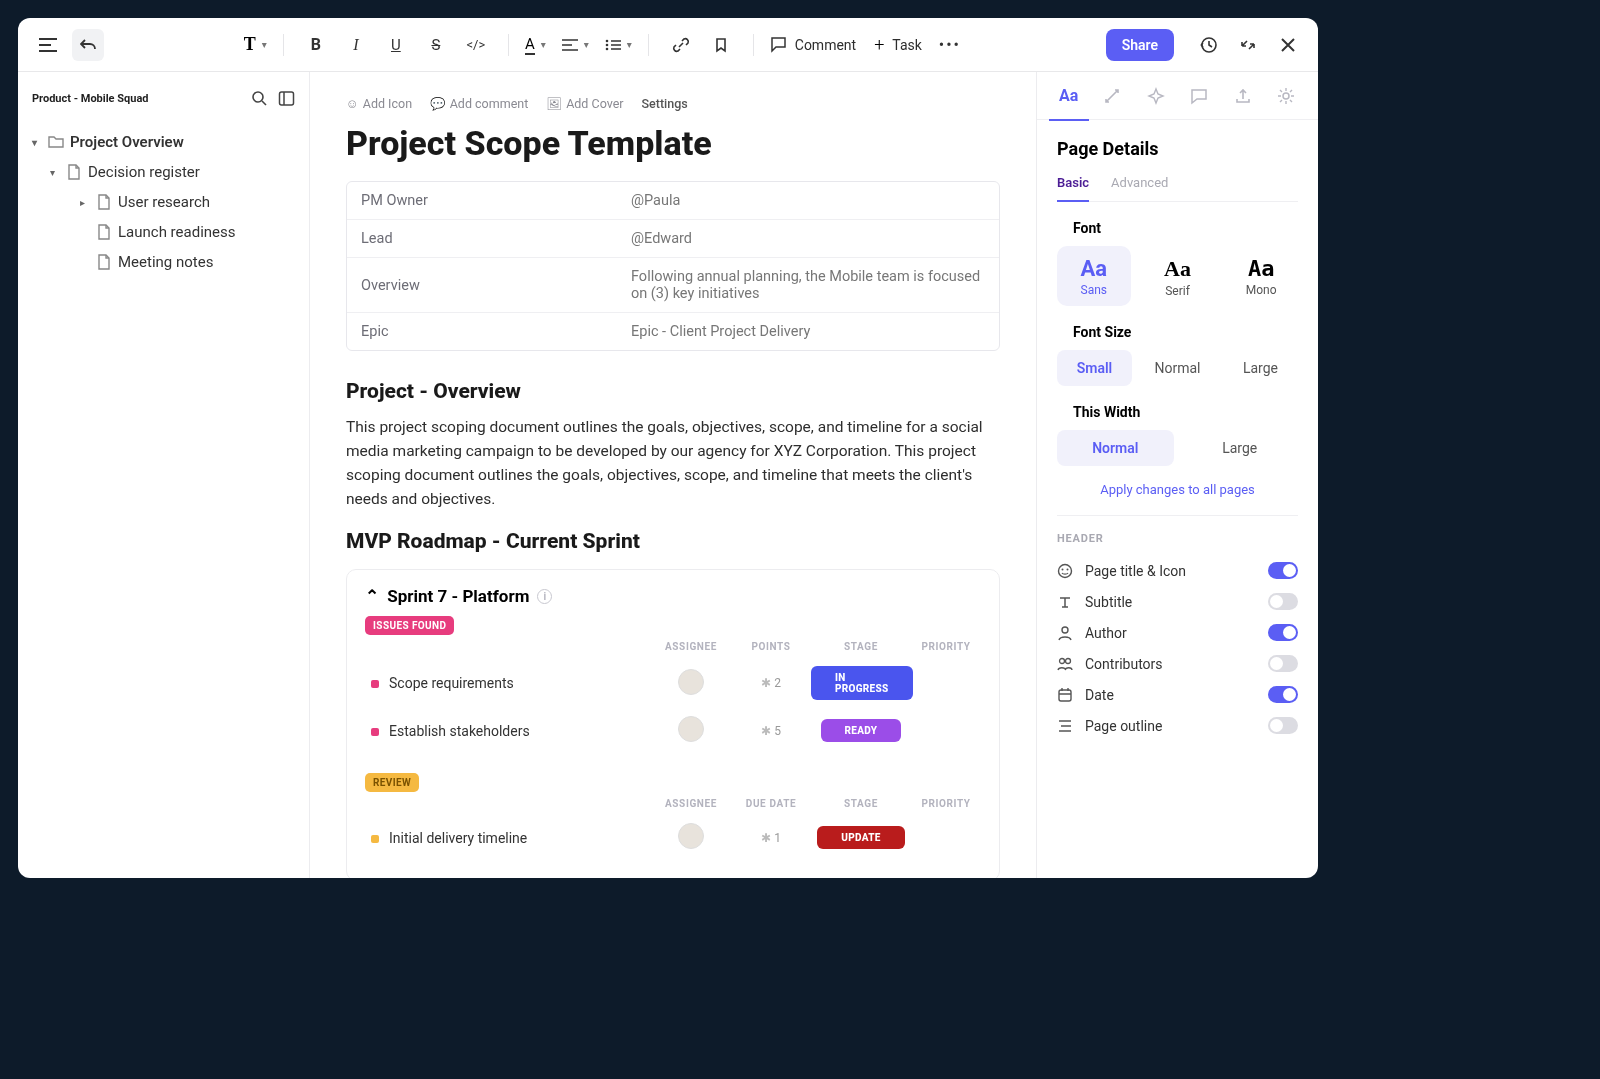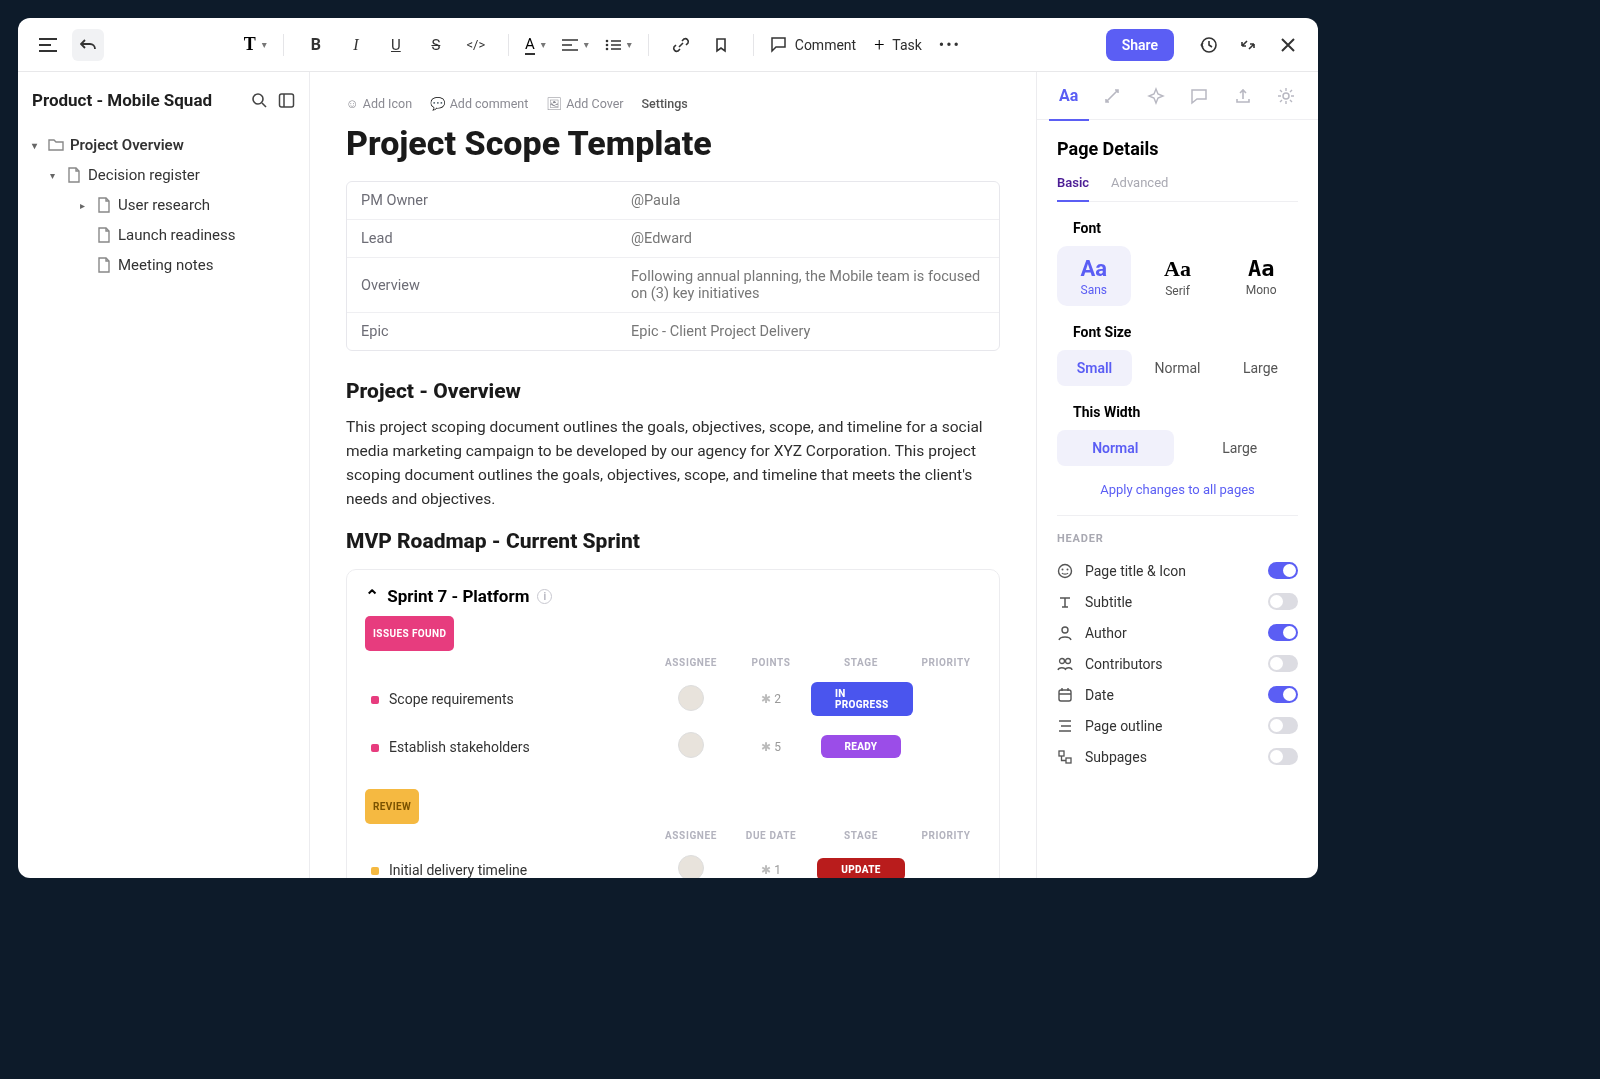--- a/index.html
+++ b/index.html
@@ -12,21 +12,21 @@
   .tb-sep { width:1px; height:22px; background:#e5e5e8; margin:0 8px;}
   .tb-group { display:flex; align-items:center; gap:4px; }
   .tb-label { font-size:14px; color:#2d2d2d; margin-left:4px;}
   .chev-d { font-size:10px; color:#777; margin-left:2px;}
   .spacer { flex:1; }
   .share-btn { background:#5b5ef4; color:#fff; font-weight:600; font-size:14px; padding:8px 16px; border-radius:8px; cursor:pointer;}
   
   .body { flex:1; display:flex; overflow:hidden;}
   .sidebar { width:292px; border-right:1px solid #ececef; padding:18px 14px; }
   .sb-head { display:flex; align-items:center; justify-content:space-between; margin-bottom:20px;}
-  .sb-title { font-size:17px; font-weight:700; color:#1f1f1f; }
+  .sb-title { font-size:11px; font-weight:700; color:#1f1f1f; }
   .sb-icons { display:flex; gap:10px; color:#555;}
   .tree-row { display:flex; align-items:center; gap:6px; padding:6px 2px; font-size:15px; color:#333; cursor:pointer; }
   .tree-row .caret { width:10px; font-size:10px; color:#666; }
   .tree-row.lvl0 { font-weight:600; padding-left:0;}
   .tree-row.lvl1 { padding-left:18px;}
   .tree-row.lvl2 { padding-left:48px;}
   .doc-icon { width:16px; height:16px; color:#888; }
   
   .main { flex:1; overflow:auto; padding:24px 36px 40px 36px; }
   .page-actions { display:flex; gap:18px; font-size:12.5px; color:#8a8a92; margin-bottom:12px;}
@@ -36,21 +36,21 @@
   .info-table { width:100%; border:1px solid #e7e7ec; border-radius:6px; border-collapse:separate; border-spacing:0; margin-bottom:28px;}
   .info-table td { padding:10px 14px; font-size:14.5px; color:#6d6d76; border-top:1px solid #efeff2;}
   .info-table tr:first-child td { border-top:none;}
   .info-table td.val { color:#777;}
   .h2 { font-size:21px; font-weight:800; color:#1a1a1a; margin:18px 0 12px;}
   .body-p { font-size:15.5px; color:#2e2e2e; line-height:1.55; max-width:640px;}
   
   .sprint { border:1px solid #ececef; border-radius:10px; margin-top:16px; padding:16px 18px 6px;}
   .sprint-title { font-size:17px; font-weight:700; display:flex; align-items:center; gap:8px; margin-bottom:10px;}
   .sprint-title .info { width:15px;height:15px;border:1.5px solid #c7c7cf;border-radius:50%; font-size:10px; display:inline-flex;align-items:center;justify-content:center;color:#b5b5bf;}
-  .tag { display:inline-block; font-size:10px; font-weight:700; letter-spacing:.4px; padding:12px 8px; border-radius:5px; color:#fff;}
+  .tag { display:inline-block; font-size:10px; font-weight:700; letter-spacing:.4px; padding:4px 8px; border-radius:5px; color:#fff;}
   .tag.pink { background:#e73c7e;}
   .tag.orange { background:#f5b941; color:#7a5200;}
   .cols-head { display:grid; grid-template-columns: 1fr 80px 80px 100px 70px; font-size:10px; letter-spacing:.6px; color:#b3b3be; font-weight:700; padding:6px 0;}
   .task-row { display:grid; grid-template-columns: 1fr 80px 80px 100px 70px; align-items:center; padding:8px 0; font-size:14px; color:#333;}
   .task-row .dot { width:8px;height:8px;border-radius:2px;display:inline-block;margin-right:10px;margin-left:6px;}
   .dot.pink{background:#e73c7e;} .dot.orange{background:#f5b941;}
   .avatar { width:26px;height:26px;border-radius:50%; background:#e8e3dc; display:inline-block; border:1px solid #ddd; margin:0 auto;}
   .points { font-size:12px; color:#999; display:flex; align-items:center; justify-content:center; gap:3px;}
   .gear { font-size:12px; color:#bbb;}
   .stage { font-size:10px; font-weight:800; letter-spacing:.3px; color:#fff; padding:6px 24px; border-radius:6px; text-align:left; display:inline-block; min-width:76px;}
@@ -483,28 +483,17 @@
             </div>
             <div class="opt">
               <span class="oicon">
                 <svg width="16" height="16">
                   <path d="M2 3h12M4 8h10M2 13h12" stroke="#555" stroke-width="1.6"></path>
                 </svg>
               </span>
               <span>Page outline</span>
               <span class="switch"></span>
             </div>
-            <div class="opt">
-              <span class="oicon">
-                <svg width="16" height="16">
-                  <rect x="2" y="2" width="5" height="5" fill="none" stroke="#555" stroke-width="1.3"></rect>
-                  <rect x="9" y="9" width="5" height="5" fill="none" stroke="#555" stroke-width="1.3"></rect>
-                  <path d="M4.5 7v4.5H9" fill="none" stroke="#555" stroke-width="1.3"></path>
-                </svg>
-              </span>
-              <span>Subpages</span>
-              <span class="switch"></span>
-            </div>
           </div>
       </div>
     </div>
   </div>
 </div>
 
 </body></html>

